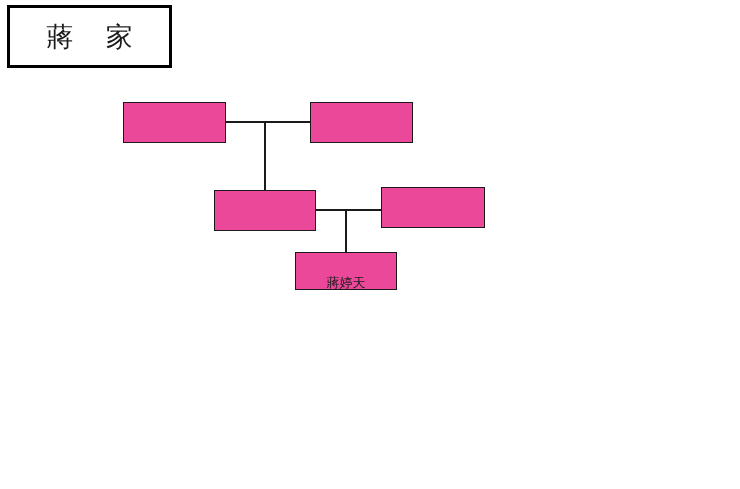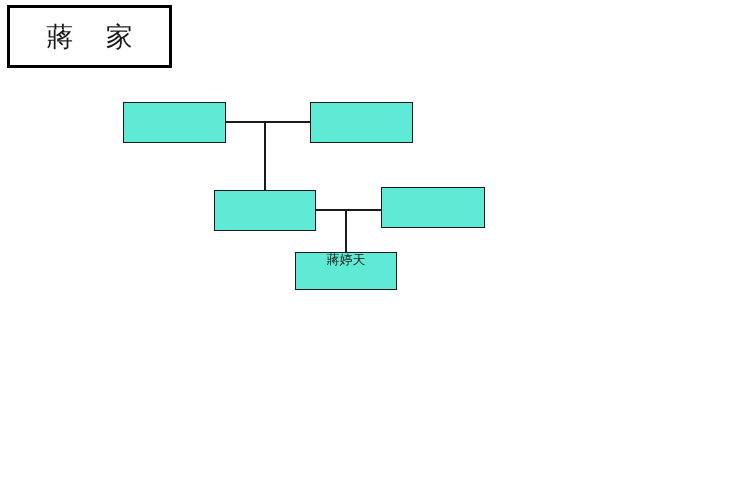--- a/index.html
+++ b/index.html
@@ -52,23 +52,23 @@
     line-height: 1.3;
     color: #1c1c1c;
     white-space: nowrap;
   }
 
   
   .node {
     position: absolute;
     box-sizing: border-box;
     border: 1.6px solid #1a1a1a;
-    background: #5eead4;
+    background: #ec4899;
     display: flex;
-    align-items: flex-start;
+    align-items: flex-end;
     justify-content: center;
   }
   .node-label {
     font-family: "DejaVu Serif", "Liberation Serif", serif;
     font-size: 13px;
     line-height: 1;
     color: #1c1c1c;
     white-space: nowrap;
   }
 

